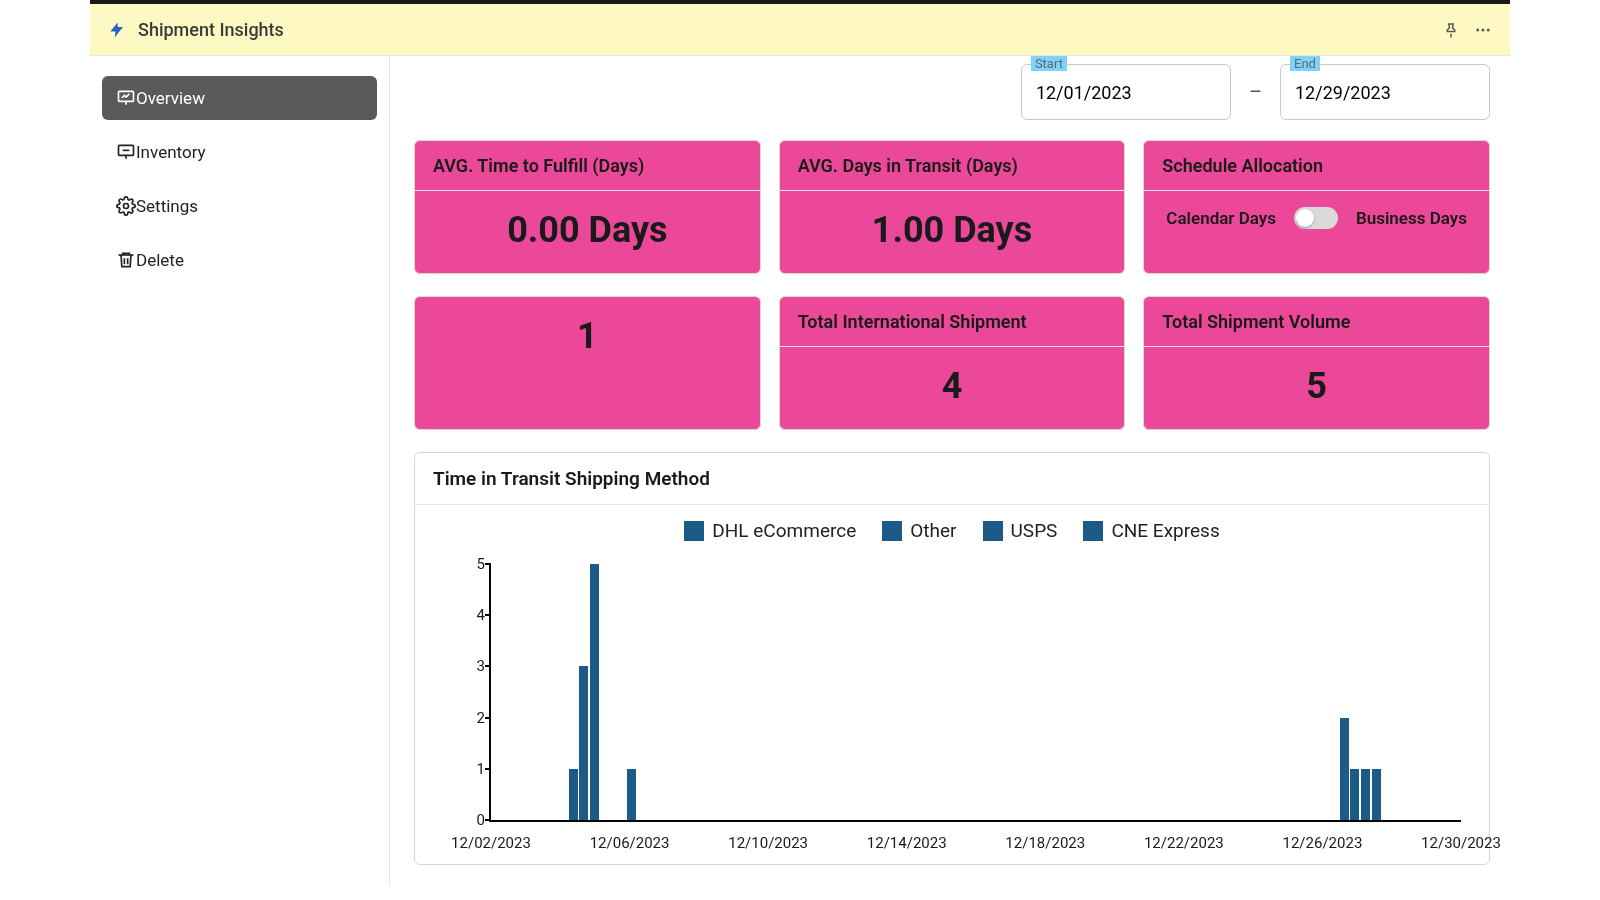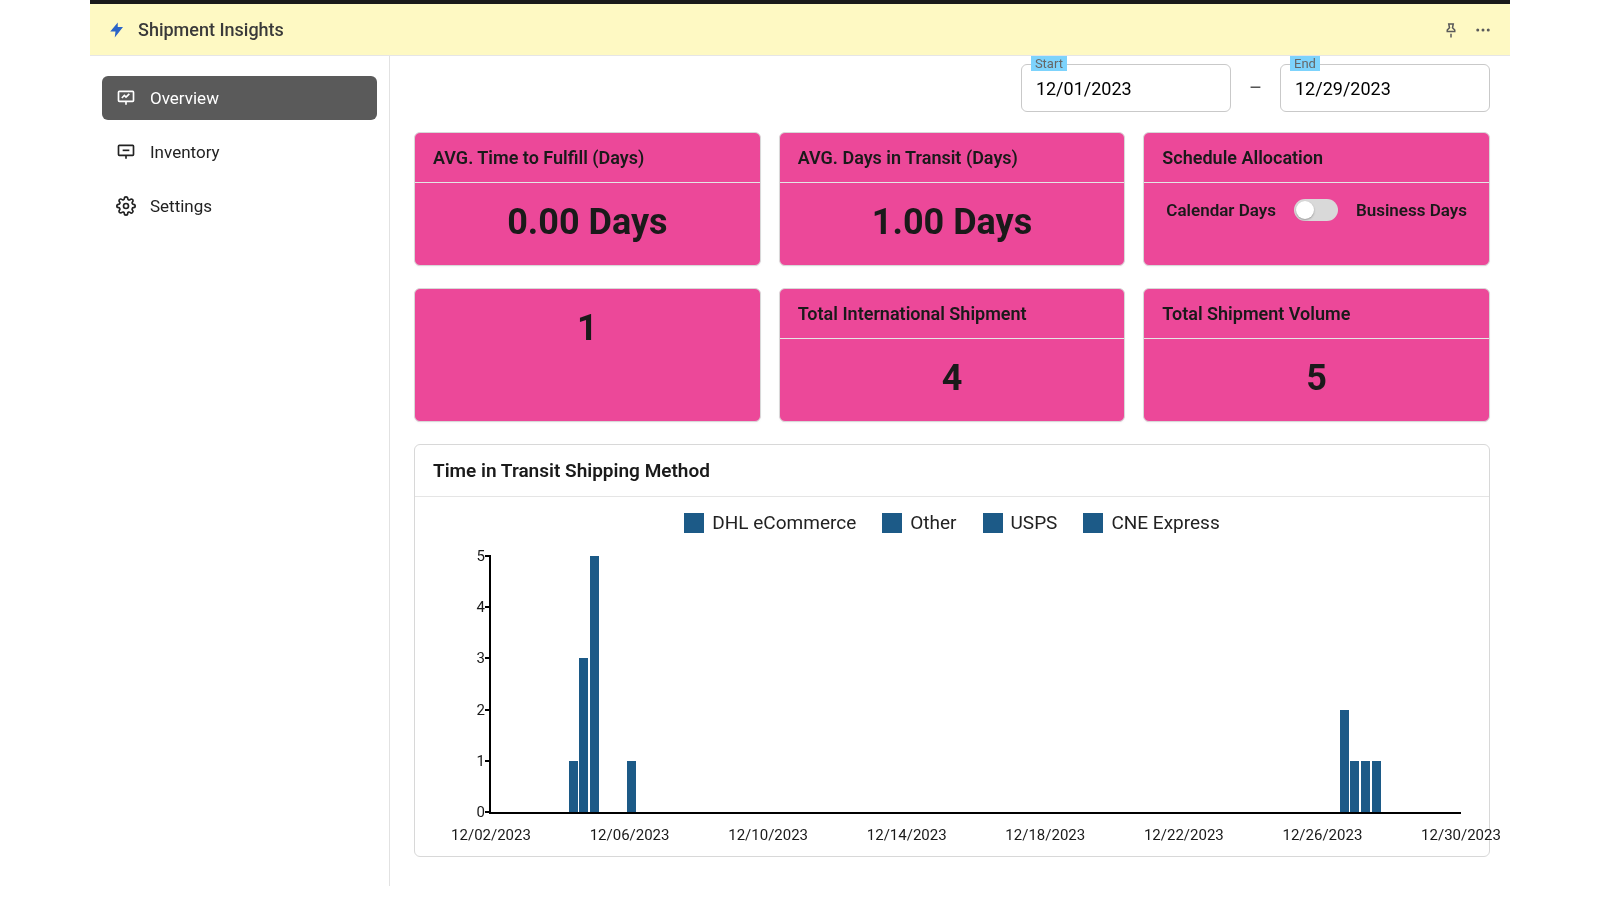--- a/index.html
+++ b/index.html
@@ -48,21 +48,20 @@
   }
   
   .sidebar {
     width: 300px;
     border-right: 1px solid #e2e2e2;
     padding: 20px 12px;
   }
   .side-item {
     display: flex;
     align-items: center;
-    gap: 14px;
     padding: 12px 14px;
     border-radius: 6px;
     font-size: 17px;
     color: #222;
     margin-bottom: 10px;
     cursor: pointer;
   }
   .side-item.active {
     background: #5a5a5a;
     color: #fff;
@@ -89,21 +88,21 @@
     position: absolute;
     top: -8px;
     left: 10px;
     background: #7dd3fc;
     padding: 0 4px;
     font-size: 13px;
     color: #666;
   }
   .date-input {
     width: 100%;
-    height: 48px;
+    height: 56px;
     border: 1px solid #c9c9c9;
     border-radius: 6px;
     padding: 0 14px;
     font-size: 18px;
     font-family: inherit;
     outline: none;
   }
   .dash {
     font-size: 20px;
     color: #555;
@@ -248,20 +247,31 @@
         <span>Inventory</span>
       </div>
       <div class="side-item">
         <span class="side-icon">
           <svg width="22" height="22" viewBox="0 0 24 24" fill="none" stroke="currentColor" stroke-width="2">
               <circle cx="12" cy="12" r="3"></circle>
               <path d="M19.4 15a1.7 1.7 0 0 0 .34 1.87l.06.06a2 2 0 1 1-2.83 2.83l-.06-.06a1.7 1.7 0 0 0-1.87-.34 1.7 1.7 0 0 0-1.04 1.56V21a2 2 0 1 1-4 0v-.08a1.7 1.7 0 0 0-1.04-1.56 1.7 1.7 0 0 0-1.87.34l-.06.06a2 2 0 1 1-2.83-2.83l.06-.06a1.7 1.7 0 0 0 .34-1.87 1.7 1.7 0 0 0-1.56-1.04H3a2 2 0 1 1 0-4h.08a1.7 1.7 0 0 0 1.56-1.04 1.7 1.7 0 0 0-.34-1.87l-.06-.06a2 2 0 1 1 2.83-2.83l.06.06a1.7 1.7 0 0 0 1.87.34H9a1.7 1.7 0 0 0 1.04-1.56V3a2 2 0 1 1 4 0v.08a1.7 1.7 0 0 0 1.04 1.56 1.7 1.7 0 0 0 1.87-.34l.06-.06a2 2 0 1 1 2.83 2.83l-.06.06a1.7 1.7 0 0 0-.34 1.87V9a1.7 1.7 0 0 0 1.56 1.04H21a2 2 0 1 1 0 4h-.08a1.7 1.7 0 0 0-1.56 1.04z"></path>
             </svg>
         </span>
         <span>Settings</span>
+      </div>
+      <div class="side-item">
+        <span class="side-icon">
+          <svg width="22" height="22" viewBox="0 0 24 24" fill="none" stroke="currentColor" stroke-width="2">
+              <path d="M3 6h18"></path>
+              <path d="M8 6V4h8v2"></path>
+              <path d="M6 6l1 14h10l1-14"></path>
+              <path d="M10 10v7M14 10v7"></path>
+            </svg>
+        </span>
+        <span>Delete</span>
       </div>
     </div>
 
     <div class="main">
       <div class="date-row">
         <div class="date-field">
           <span class="legend">Start</span>
           <input class="date-input" value="12/01/2023" style="">
         </div>
         <span class="dash">–</span>

